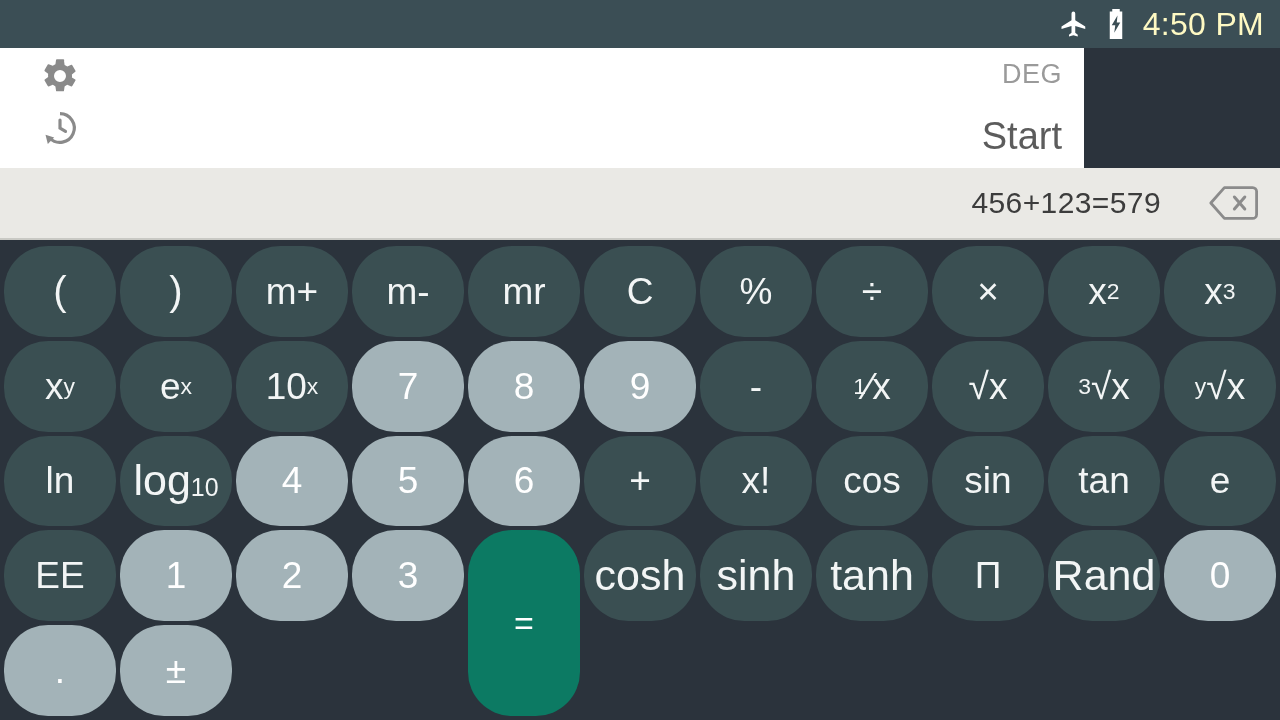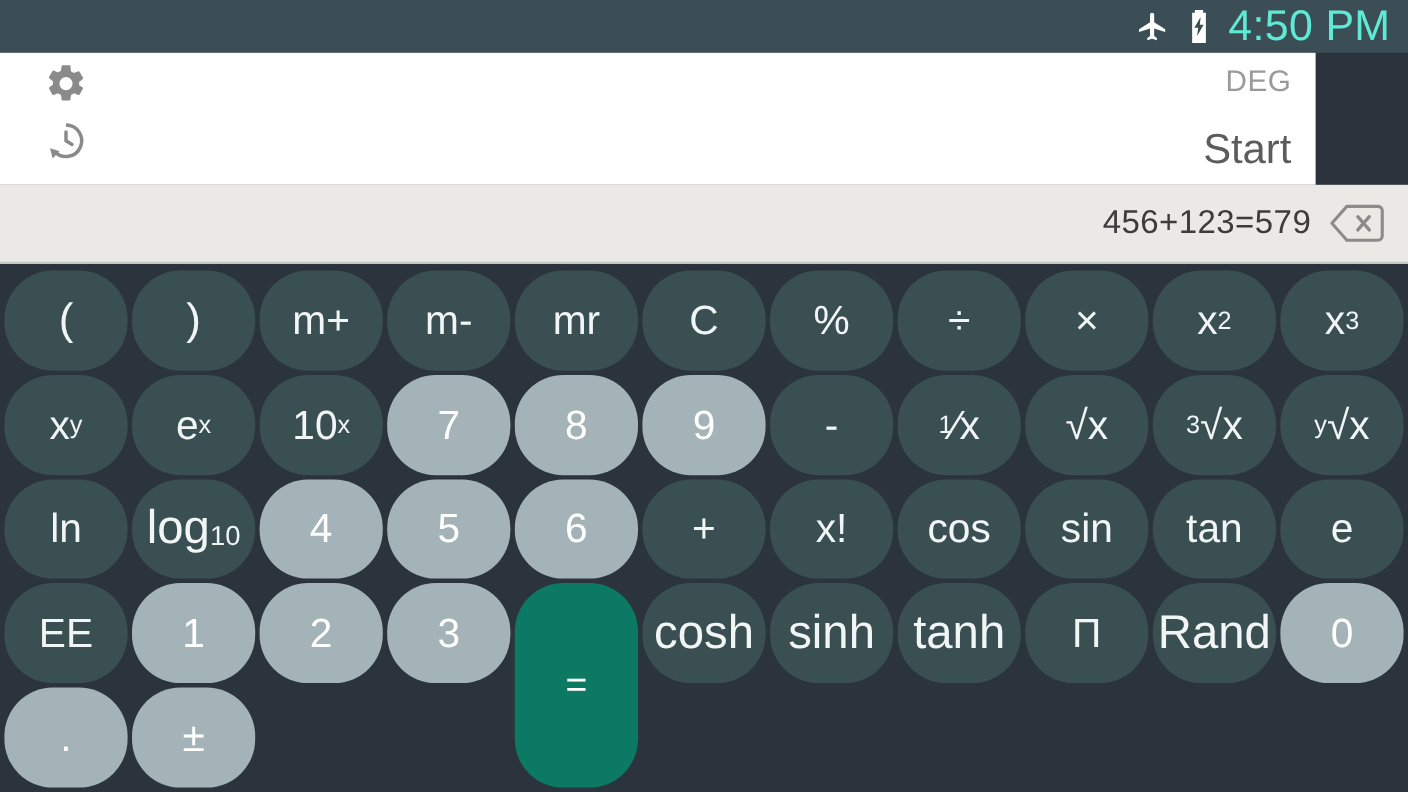--- a/index.html
+++ b/index.html
@@ -29,31 +29,31 @@
     box-sizing: border-box;
     padding-right: 16px;
   }
   .status-icon {
     display: flex;
     align-items: center;
     justify-content: center;
     margin-right: 14px;
   }
   #status-time {
-    color: #5eead4;
-    font-size: 39px;
+    color: #fef9c3;
+    font-size: 32px;
     letter-spacing: 0.3px;
     font-weight: 400;
   }
 
   
   #header-panel {
     position: absolute;
     left: 0; top: 48px;
-    width: 1196px; height: 120px;
+    width: 1084px; height: 120px;
     background: #ffffff;
     box-sizing: border-box;
   }
   #header-icons {
     position: absolute;
     left: 38px; top: 6px;
     width: 60px;
   }
   .header-icon {
     width: 44px;
@@ -86,20 +86,21 @@
     position: absolute;
     left: 0; top: 168px;
     width: 1280px; height: 72px;
     background: #eae9e5;
     border-bottom: 2px solid #c9c9c4;
     box-sizing: border-box;
     display: flex;
     align-items: center;
     justify-content: flex-end;
     padding-right: 18px;
+    gap: 31px;
   }
   #expression-text {
     color: #3c3c3c;
     font-size: 30px;
     letter-spacing: 0.4px;
     margin-right: 14px;
   }
   #backspace-key {
     width: 56px;
     height: 40px;

